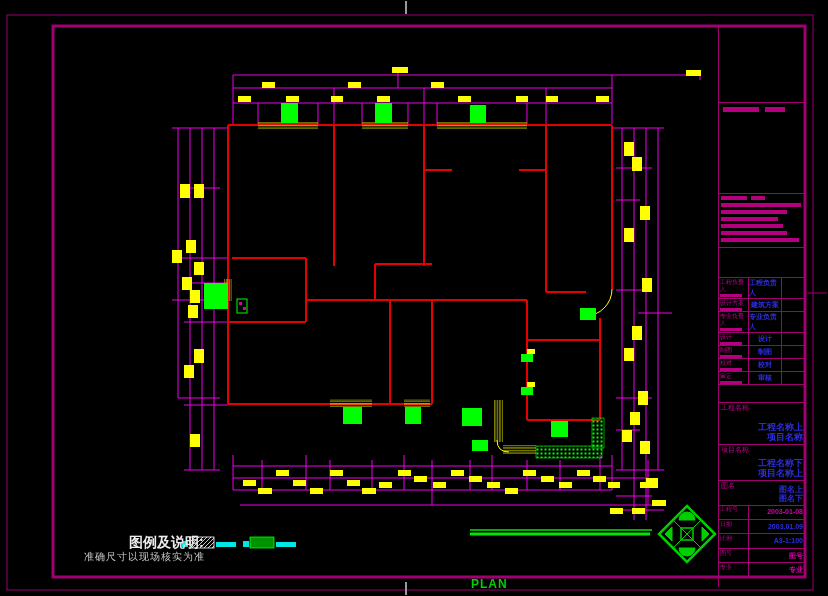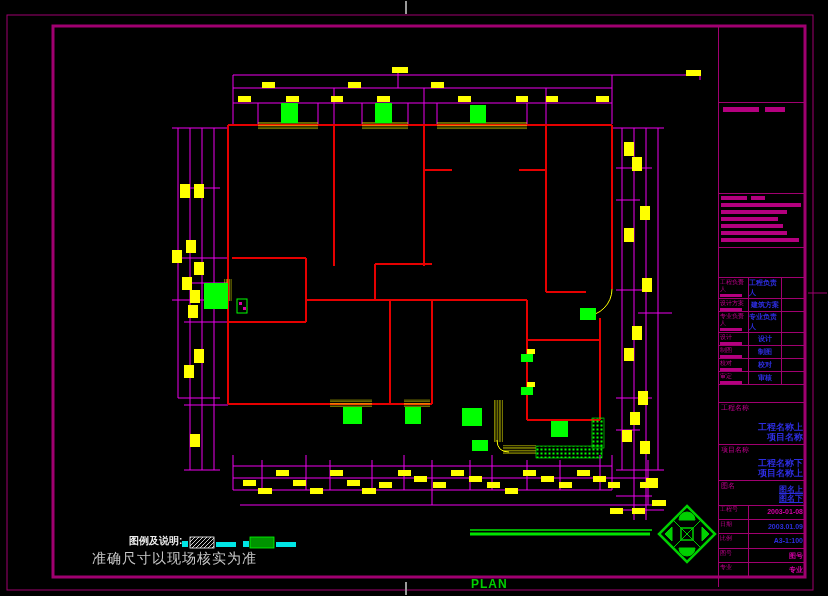--- a/index.html
+++ b/index.html
@@ -4,22 +4,22 @@
 <style>
   html,body{margin:0;padding:0;background:#000;}
   #stage{position:relative;width:828px;height:596px;background:#000;overflow:hidden;
          font-family:"Liberation Sans",sans-serif;}
   #plan-svg{position:absolute;left:0;top:0;}
 
   
   .ov{position:absolute;white-space:nowrap;}
   #main-title{left:470px;top:509px;color:#00e600;font-size:17px;font-weight:bold;letter-spacing:1px;}
   #plan-sub{left:471px;top:537px;color:#00d000;font-size:12px;font-weight:bold;letter-spacing:1px;margin-top:40px;}
-  #legend-heading{left:129px;top:534px;color:#ececec;font-size:10px;font-weight:bold;}
-  #legend-note{left:92px;top:550px;color:#c9c9c9;font-size:14px;letter-spacing:1px;}
+  #legend-heading{left:129px;top:534px;color:#ececec;font-size:14px;font-weight:bold;}
+  #legend-note{left:84px;top:550px;color:#c9c9c9;font-size:10px;letter-spacing:1px;}
 
   
   #tb{position:absolute;left:718px;top:27px;width:87px;height:560px;
       border-left:1px solid #a00070;box-sizing:border-box;}
   #tb .hline{position:absolute;left:0;right:0;height:1px;background:#a00070;}
   .bar{position:absolute;height:4px;background:#b4007f;}
   .blue{color:#2d2de0;}
   .magv{color:#d800a8;}
 
   #tb-table{position:absolute;left:0;top:250px;width:87px;height:108px;
@@ -36,21 +36,21 @@
 
   #tb-project{position:absolute;left:0;top:375px;width:87px;height:103px;
               border-top:1px solid #a00070;box-sizing:border-box;}
   .psec{position:relative;border-bottom:1px solid #a00070;box-sizing:border-box;overflow:hidden;}
   .psec .plab{position:absolute;left:2px;top:1px;font-size:7px;line-height:8px;color:#c4008f;}
   .psec .pval{position:absolute;right:3px;bottom:2px;text-align:right;
               font-size:9px;line-height:10px;font-weight:bold;color:#2d2de0;}
   #psec-name{height:42px;}
   #psec-proj{height:36px;}
   #psec-dwg{height:25px;}
-  #psec-dwg .pval{font-size:8px;line-height:9px;text-decoration:underline;}
+  #psec-dwg .pval{font-size:8px;line-height:9px;}
 
   #tb-info{position:absolute;left:0;top:478px;width:87px;height:72px;
            display:flex;flex-direction:column;}
   .irow{flex:1;display:flex;border-bottom:1px solid #a00070;box-sizing:border-box;align-items:center;}
   .irow:last-child{border-bottom:none;}
   .ilab{width:30px;border-right:1px solid #a00070;box-sizing:border-box;align-self:stretch;
         font-size:6px;line-height:7px;color:#c4008f;padding:1px 0 0 1px;}
   .ival{flex:1;text-align:right;padding-right:3px;font-size:7px;font-weight:bold;}
 </style>
 </head>

